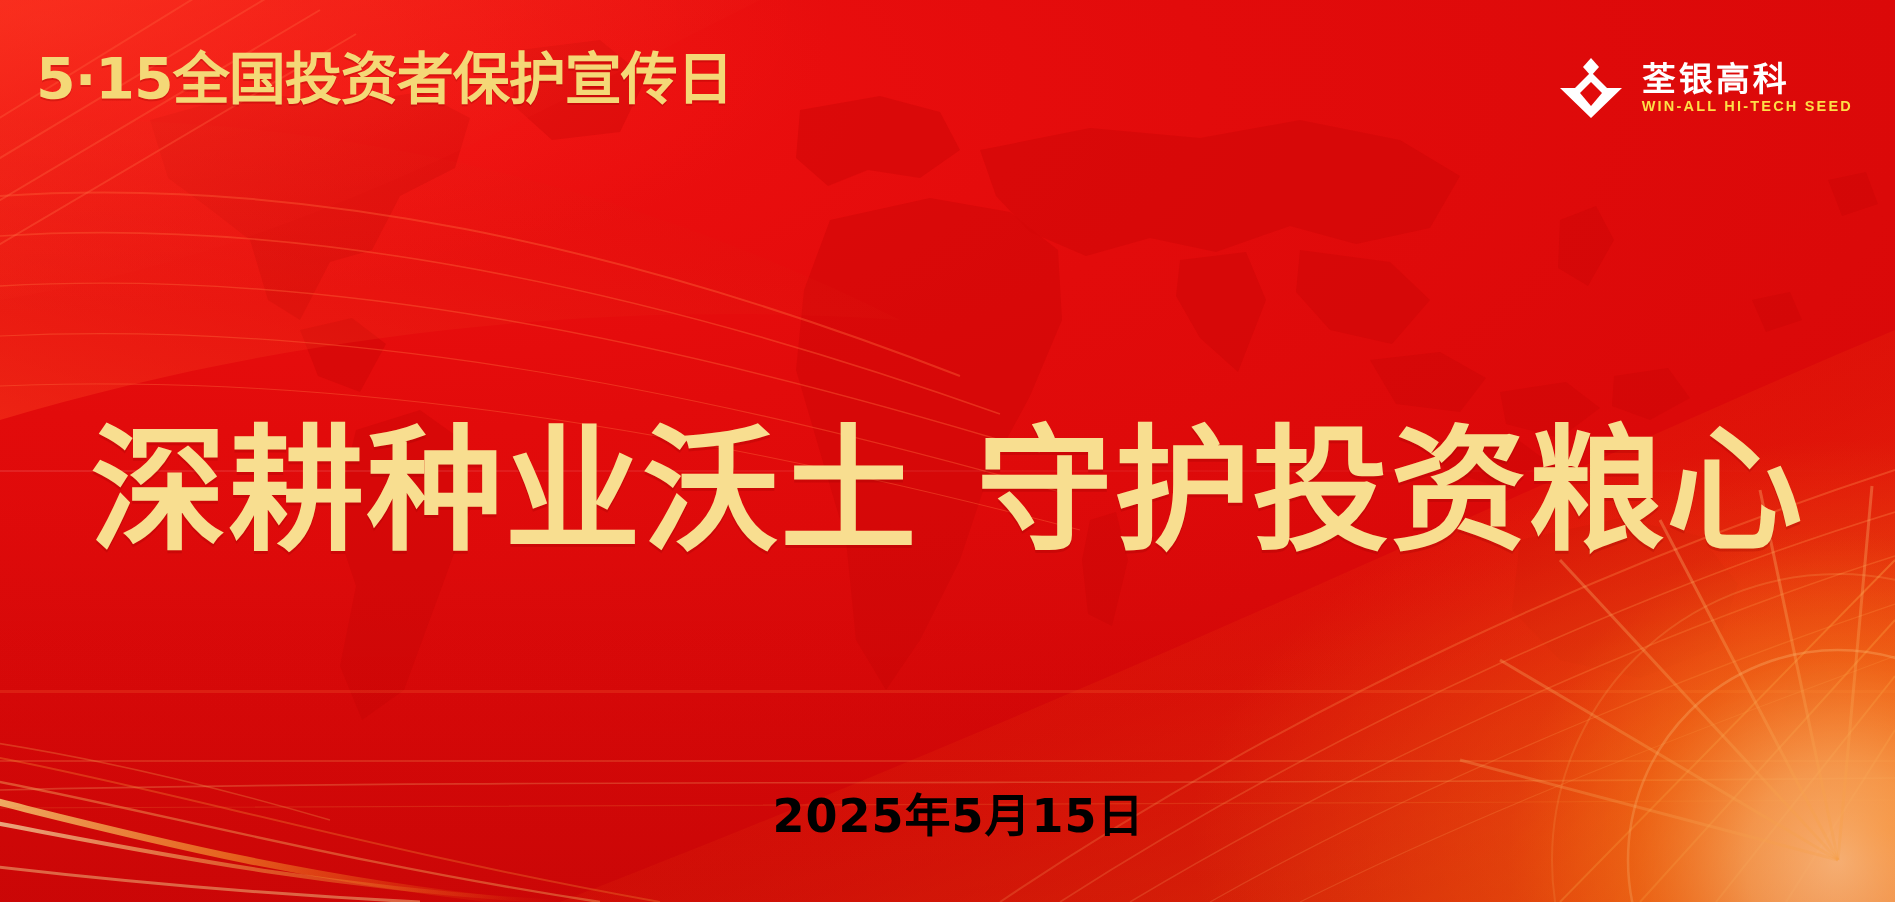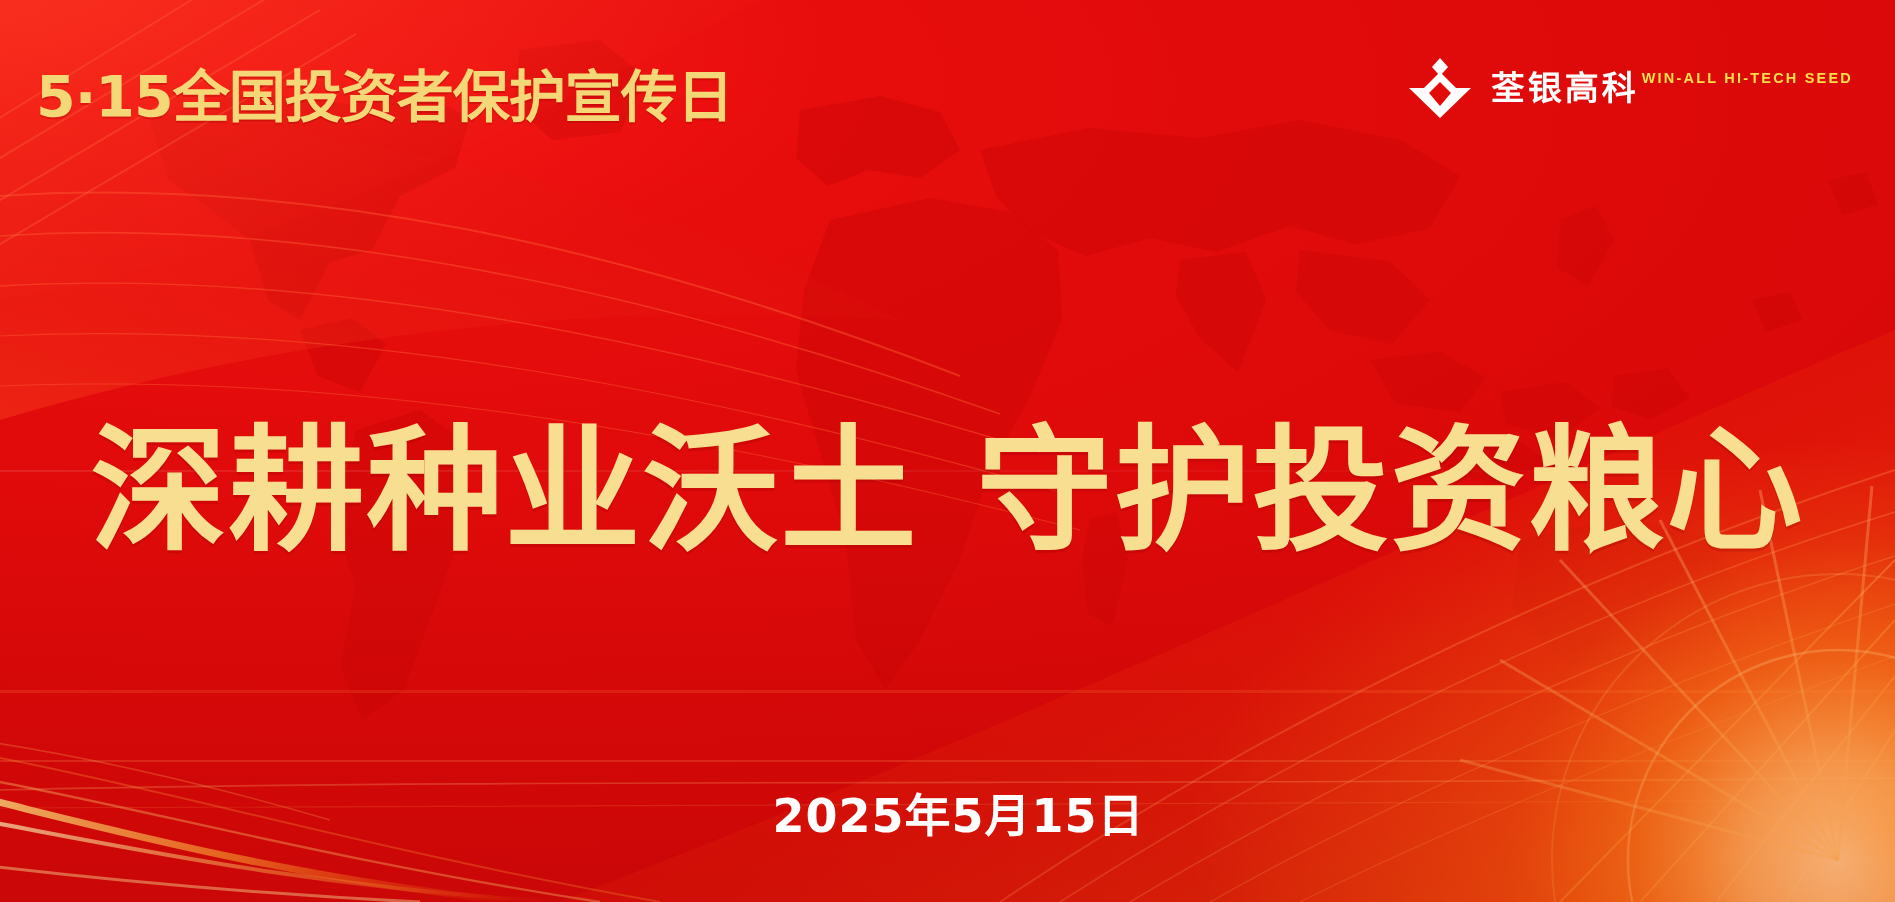--- a/index.html
+++ b/index.html
@@ -47,35 +47,34 @@
     left: 36px;
     top: 51px;
     font-size: 57px;
     line-height: 1;
     font-weight: 900;
     letter-spacing: -1px;
     color: #F4D877;
     white-space: nowrap;
     text-shadow: 0 2px 0 rgba(150,0,0,.28);
     font-family: "DejaVu Sans", "Liberation Sans", sans-serif;
-    margin-top: 18px;
   }
 
   .brand {
     position: absolute;
     right: 42px;
     top: 52px;
     display: flex;
     align-items: center;
     gap: 20px;
     height: 72px;
   }
   .brand-mark { width: 62px; height: 60px; flex: 0 0 auto; }
   .brand-mark svg { width: 100%; height: 100%; display: block; }
-  .brand-words { display: flex; flex-direction: row; align-items: flex-start; gap: 3px; }
+  .brand-words { display: flex; flex-direction: column; align-items: flex-start; gap: 3px; }
   .brand-cn {
     font-size: 34px;
     line-height: 1;
     font-weight: 700;
     color: #FFFFFF;
     letter-spacing: 3px;
     font-family: "DejaVu Sans", "Liberation Sans", sans-serif;
   }
   .brand-en {
     font-size: 14.5px;
@@ -110,21 +109,21 @@
   
   .date {
     position: absolute;
     left: 0;
     right: 0;
     top: 793px;
     text-align: center;
     font-size: 46px;
     line-height: 1;
     font-weight: 800;
-    color: #ffffff;
+    color: #000000;
     letter-spacing: 1px;
     font-family: "DejaVu Sans", "Liberation Sans", sans-serif;
     white-space: nowrap;
     padding-left: 22px;
   }
 </style>
 </head>
 <body>
 
 <div id="banner">

